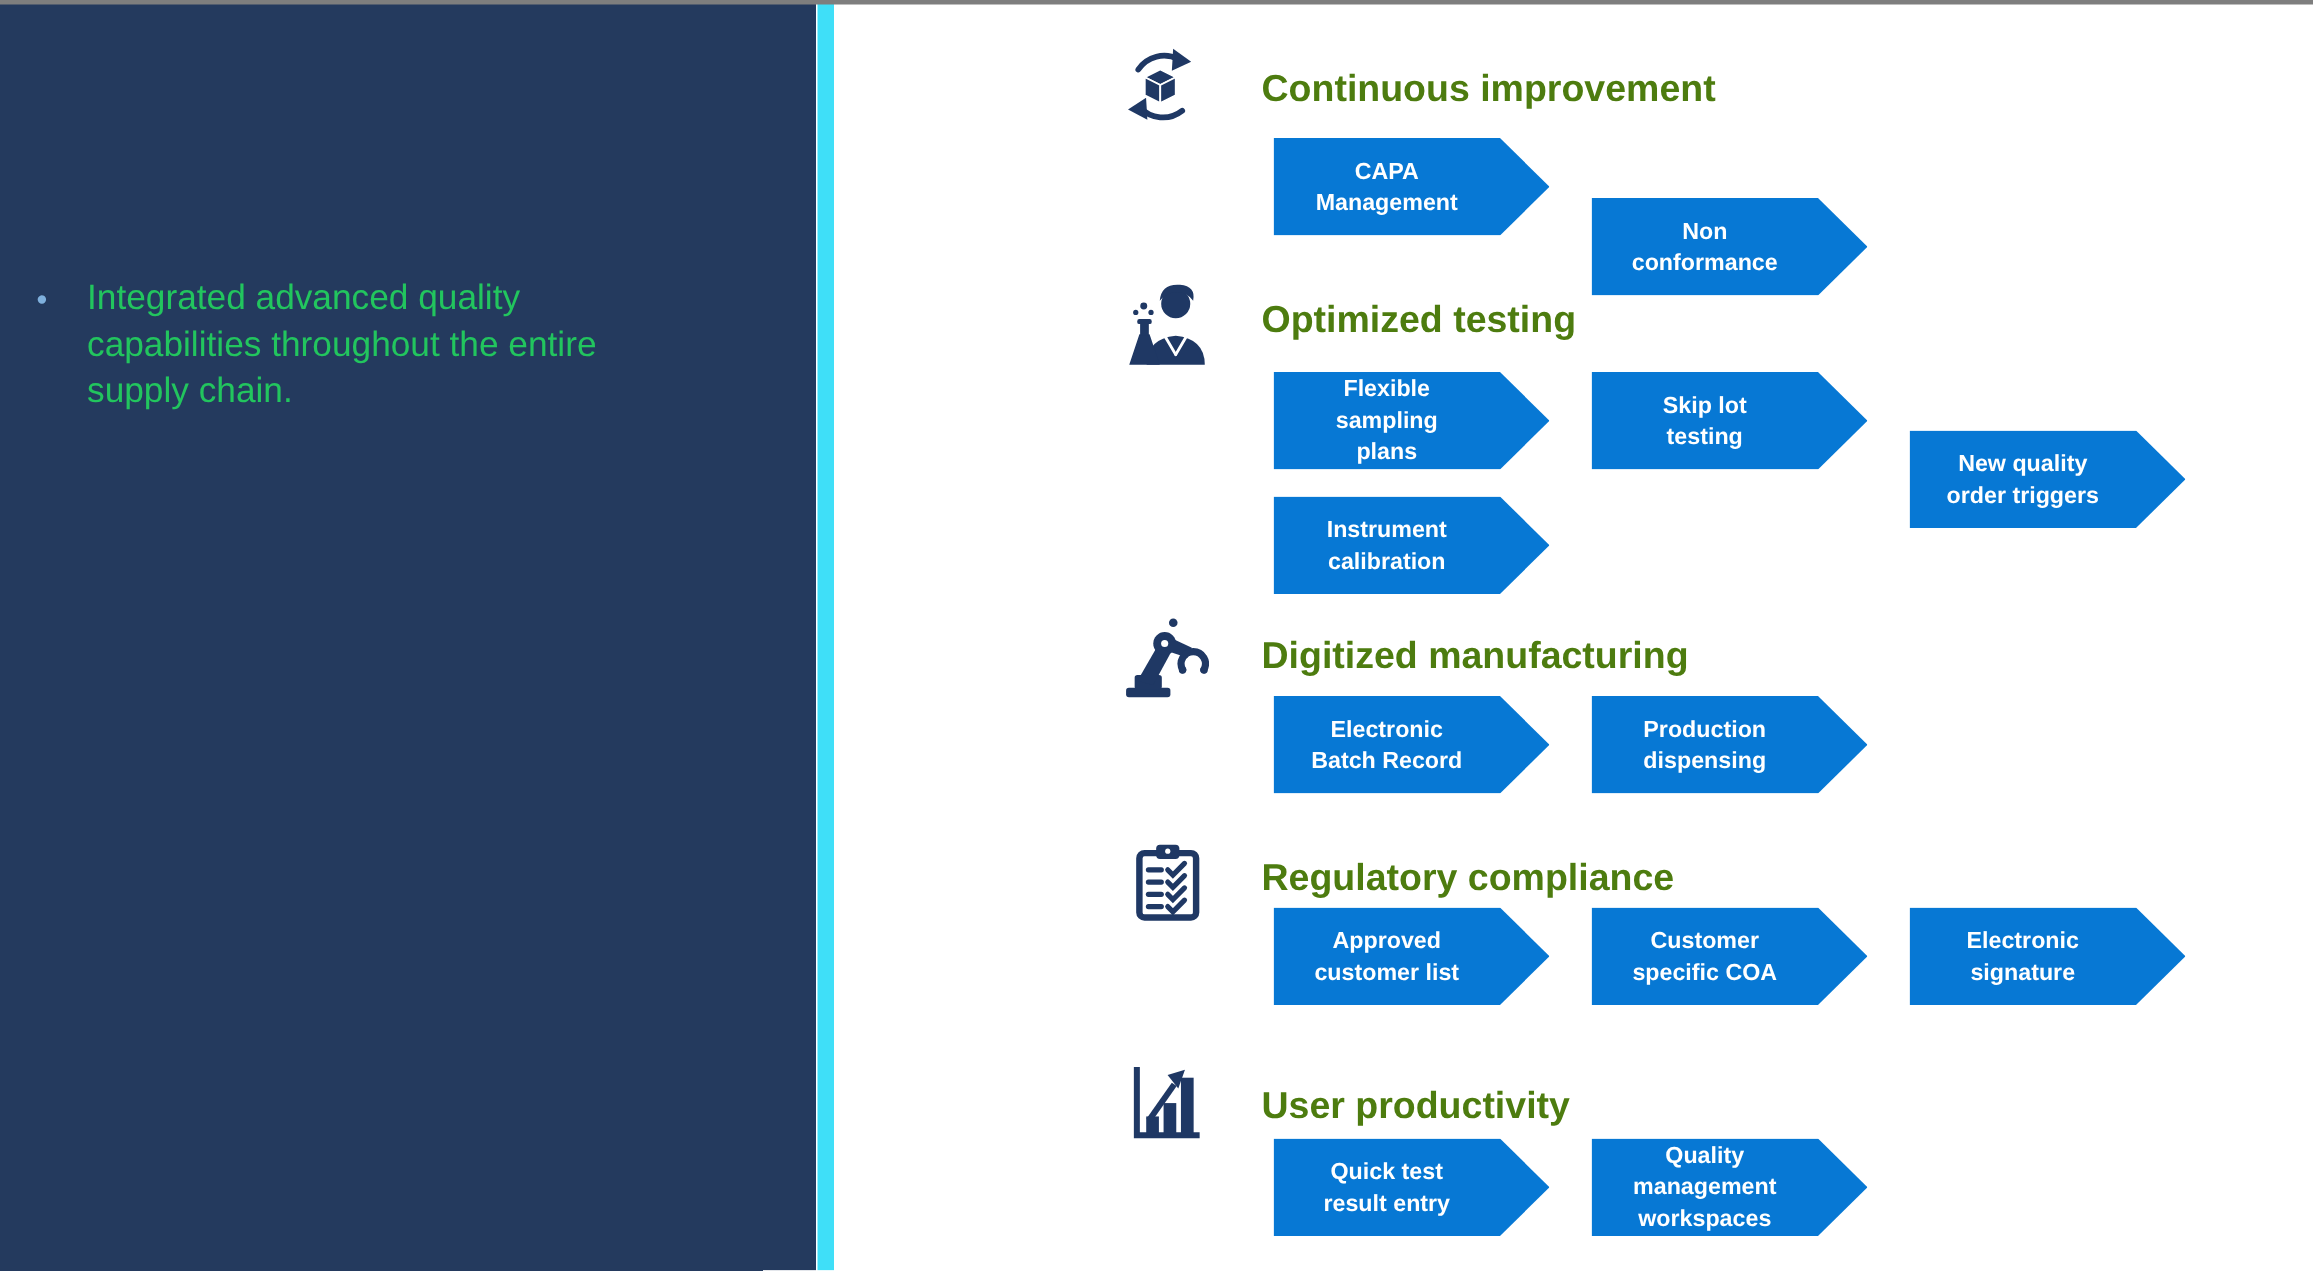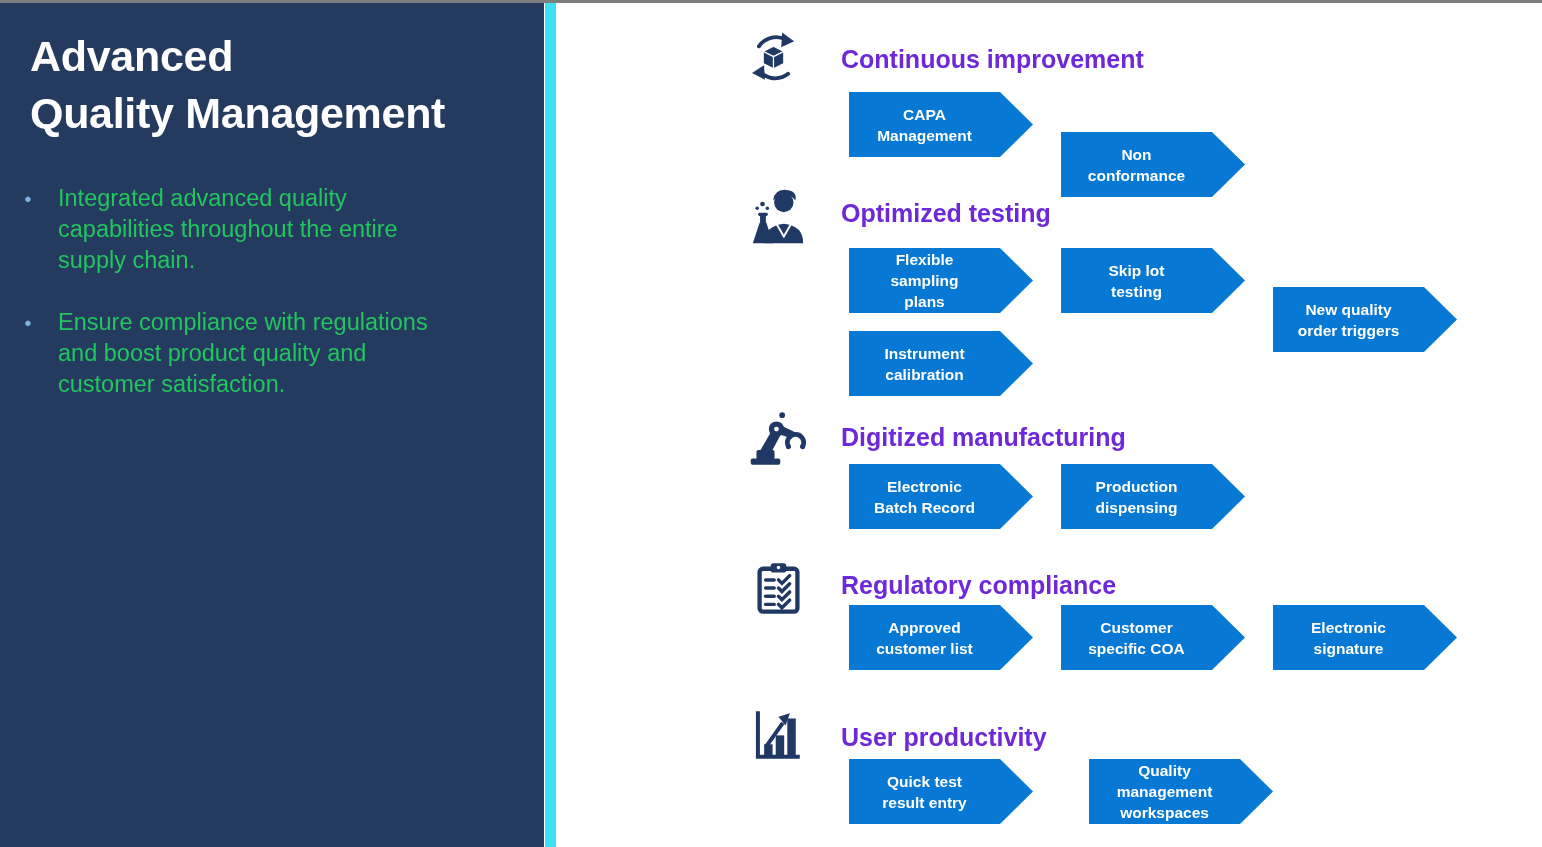--- a/index.html
+++ b/index.html
@@ -12,46 +12,41 @@
          font-size:43px;line-height:57px;font-weight:700;color:#FFFFFF;
          white-space:pre-line;letter-spacing:-0.3px;}
   .bullets{position:absolute;left:22px;top:183px;width:500px;margin:0;padding:0;list-style:none;}
   .bullets li{position:relative;padding-left:36px;margin-bottom:31px;
               font-size:23.5px;line-height:31px;color:#22c55e;white-space:pre-line;}
   .bullets li::before{content:"\25CF";position:absolute;left:2px;top:0;
                       font-size:13px;color:#7FB0DD;}
   .content{position:absolute;left:0;top:0;width:1542px;height:847px;}
   .icon{position:absolute;display:block;}
   .heading{position:absolute;left:841px;margin:0;font-size:25px;line-height:29px;
-           font-weight:700;color:#6d28d9;white-space:nowrap;}
+           font-weight:700;color:#4d7c0f;white-space:nowrap;}
   .chip{position:absolute;width:184px;height:65px;background:#0778D4;
         clip-path:polygon(0 0,151px 0,184px 50%,151px 100%,0 100%);
         display:flex;align-items:center;justify-content:center;
         box-sizing:border-box;padding-right:33px;
         color:#FFFFFF;font-weight:700;font-size:15.5px;line-height:21px;
         text-align:center;white-space:pre-line;}
   .col1{left:849px;} .col2{left:1061px;} .col3{left:1273px;}
   svg{display:block;}
 </style>
 </head>
 <body>
 
 <div class="slide">
   <div class="top-border"></div>
 
   <aside class="sidebar">
-    <h1 class="title">Advanced
-Quality Management</h1>
     <ul class="bullets">
       <li>Integrated advanced quality
 capabilities throughout the entire
 supply chain.</li>
-      <li>Ensure compliance with regulations
-and boost product quality and
-customer satisfaction.</li>
     </ul>
   </aside>
 
   <div class="stripe"></div>
 
   <main class="content">
 
     <section>
       <span class="icon" style="left:746px;top:30px;">
         <svg width="55" height="55" viewBox="0 0 64 64">
@@ -169,19 +164,19 @@
             <rect x="30" y="33" width="9.5" height="24"></rect>
             <rect x="43" y="14" width="9.5" height="43"></rect>
             <polygon points="46,8 33,12 41,22"></polygon>
           </g>
           <path d="M19 46 L38 19" fill="none" stroke="#1F3864" stroke-width="4.5"></path>
         </svg>
       </span>
       <h2 class="heading" style="top:723px;">User productivity</h2>
       <div class="chip col1" style="top:759px;">Quick test
 result entry</div>
-      <div class="chip col2" style="top:759px;margin-left:28px;">Quality
+      <div class="chip col2" style="top:759px;">Quality
 management
 workspaces</div>
     </section>
 
   </main>
 </div>
 
 </body></html>

